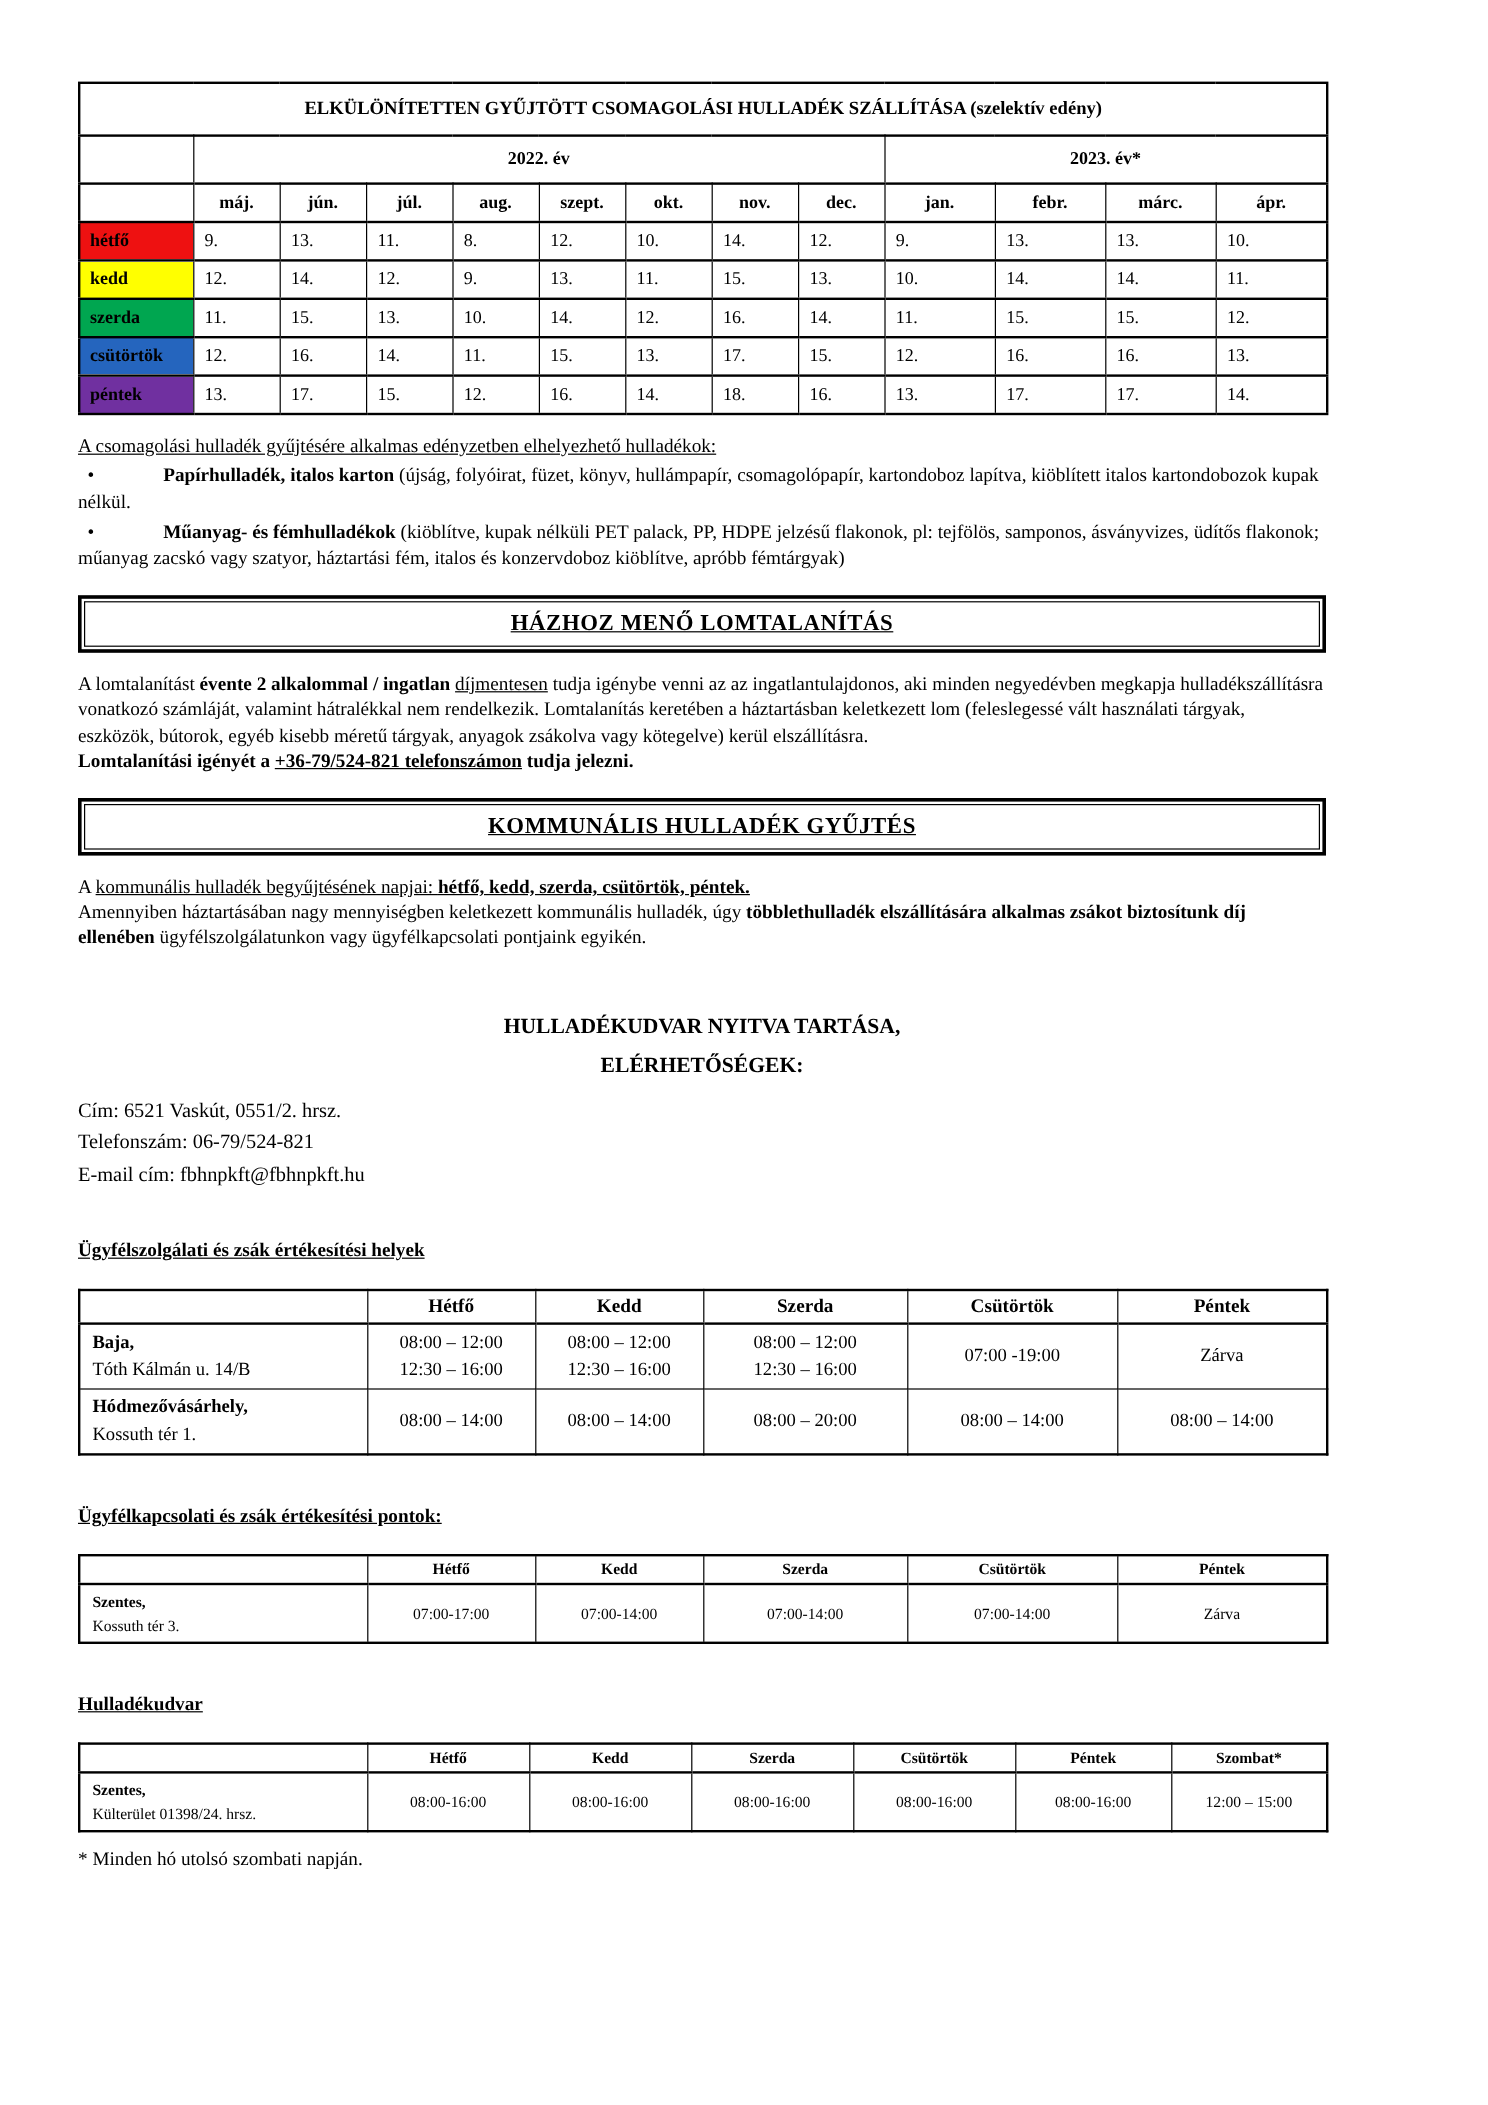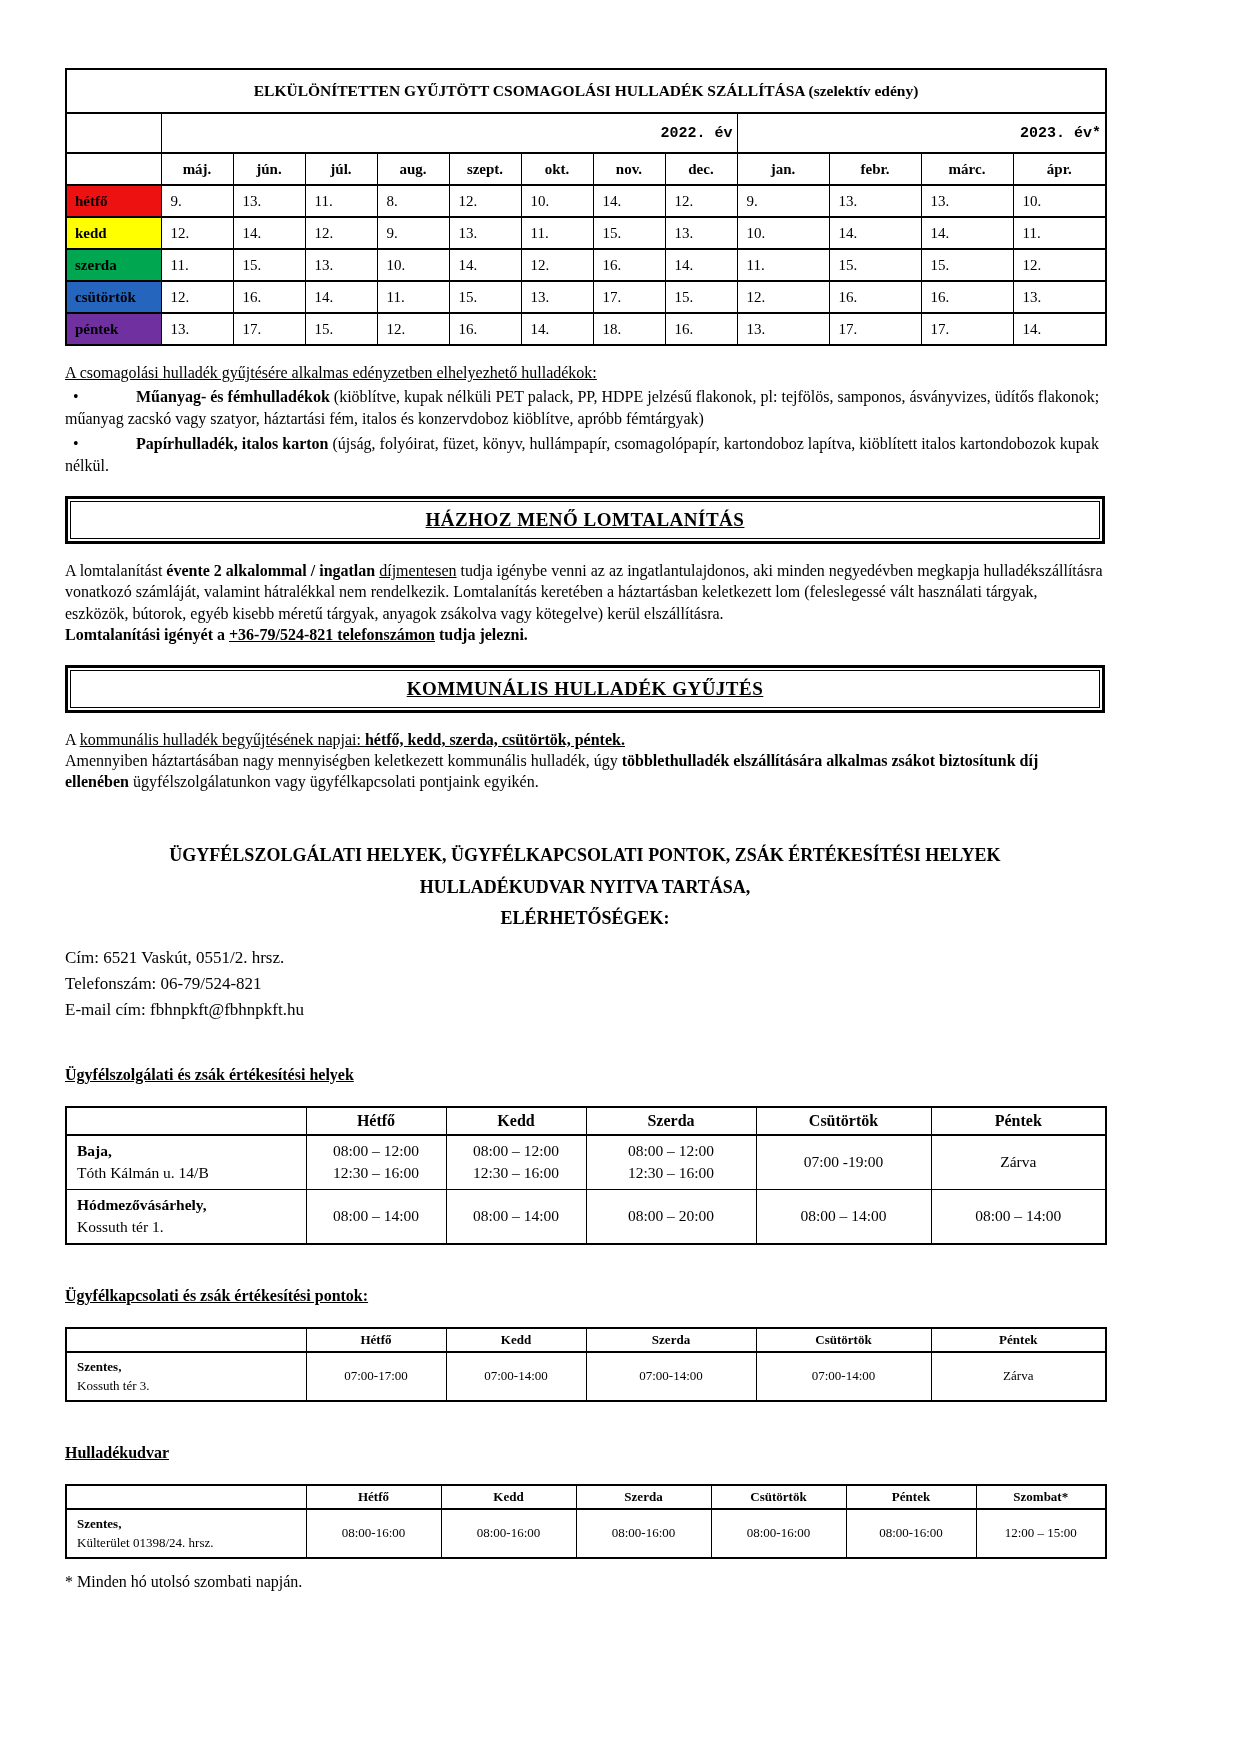--- a/index.html
+++ b/index.html
@@ -5,21 +5,21 @@
   html,body{margin:0;padding:0;background:#ffffff;}
   body{width:1240px;min-height:1754px;font-family:"Liberation Serif",serif;color:#000;}
   .page{padding:68px 65px 40px 65px;width:1040px;}
 
   
   table.sel{border-collapse:collapse;table-layout:fixed;width:1040px;}
   table.sel td{border:1px solid #000;border-top:2px solid #000;border-bottom:2px solid #000;
     font-size:15px;padding:2px 4px;overflow:hidden;white-space:nowrap;}
   table.sel{border:2px solid #000;}
   table.sel .title-cell{font-weight:bold;text-align:center;font-size:15.5px;height:38px;}
-  table.sel .year-cell{font-weight:bold;text-align:right;font-size:15px;height:34px;font-family:Liberation Mono, monospace;}
+  table.sel .year-cell{font-weight:bold;text-align:center;font-size:15px;height:34px;}
   table.sel .month-cell{font-weight:bold;text-align:center;height:26px;}
   table.sel .blank{background:#fff;}
   table.sel td.day{font-weight:bold;padding-left:8px;height:26px;}
   table.sel td.val{padding-left:9px;height:26px;}
 
   
   .b{font-weight:bold;}
   .u{text-decoration:underline;}
   .par{font-size:16px;line-height:1.32;margin:0;}
   .intro-line{margin-top:18px;font-size:16px;}
@@ -175,40 +175,39 @@
           <td class="val">17.</td>
           <td class="val">17.</td>
           <td class="val">14.</td>
         </tr>
       </tbody>
   </table>
 
   <div class="intro-line"><span class="u">A csomagolási hulladék gyűjtésére alkalmas edényzetben elhelyezhető hulladékok:</span></div>
 
   <div class="bullet-par">
+    <span class="bullet-lead">•</span><span class="b">Papírhulladék, italos karton</span><span> (újság, folyóirat, füzet, könyv, hullámpapír, csomagolópapír, kartondoboz lapítva, kiöblített italos kartondobozok kupak nélkül.</span>
+  </div>
+  <div class="bullet-par">
     <span class="bullet-lead">•</span><span class="b">Műanyag- és fémhulladékok</span><span> (kiöblítve, kupak nélküli PET palack, PP, HDPE jelzésű flakonok, pl: tejfölös, samponos, ásványvizes, üdítős flakonok; műanyag zacskó vagy szatyor, háztartási fém, italos és konzervdoboz kiöblítve, apróbb fémtárgyak)</span>
-  </div>
-  <div class="bullet-par">
-    <span class="bullet-lead">•</span><span class="b">Papírhulladék, italos karton</span><span> (újság, folyóirat, füzet, könyv, hullámpapír, csomagolópapír, kartondoboz lapítva, kiöblített italos kartondobozok kupak nélkül.</span>
   </div>
 
   <div class="section-box">
     <div class="section-box-inner">HÁZHOZ MENŐ LOMTALANÍTÁS</div>
   </div>
   <p class="par after-box"><span>A lomtalanítást </span><span class="b">évente 2 alkalommal / ingatlan </span><span class="u">díjmentesen</span><span> tudja igénybe venni az az ingatlantulajdonos, aki minden negyedévben megkapja hulladékszállításra vonatkozó számláját, valamint hátralékkal nem rendelkezik. Lomtalanítás keretében a háztartásban keletkezett lom (feleslegessé vált használati tárgyak, eszközök, bútorok, egyéb kisebb méretű tárgyak, anyagok zsákolva vagy kötegelve) kerül elszállításra.</span></p>
   <p class="par"><span class="b">Lomtalanítási igényét a </span><span class="b u">+36-79/524-821 telefonszámon</span><span class="b"> tudja jelezni.</span></p>
 
   <div class="section-box">
     <div class="section-box-inner">KOMMUNÁLIS HULLADÉK GYŰJTÉS</div>
   </div>
   <p class="par after-box"><span>A </span><span class="u">kommunális hulladék begyűjtésének napjai: </span><span class="b u">hétfő, kedd, szerda, csütörtök, péntek.</span></p>
   <p class="par"><span>Amennyiben háztartásában nagy mennyiségben keletkezett kommunális hulladék, úgy </span><span class="b">többlethulladék elszállítására alkalmas zsákot biztosítunk díj ellenében</span><span> ügyfélszolgálatunkon vagy ügyfélkapcsolati pontjaink egyikén.</span></p>
 
   <div class="main-heading">
-    <div>ÜGYFÉLSZOLGÁLATI HELYEK, ÜGYFÉLKAPCSOLATI PONTOK, ZSÁK ÉRTÉKESÍTÉSI HELYEK</div>
     <div>HULLADÉKUDVAR NYITVA TARTÁSA,</div>
     <div>ELÉRHETŐSÉGEK:</div>
   </div>
   <div class="contact-block">
     <div>Cím: 6521 Vaskút, 0551/2. hrsz.</div>
     <div>Telefonszám: 06-79/524-821</div>
     <div>E-mail cím: fbhnpkft@fbhnpkft.hu</div>
   </div>
 
   <div class="sub-heading">Ügyfélszolgálati és zsák értékesítési helyek</div>

